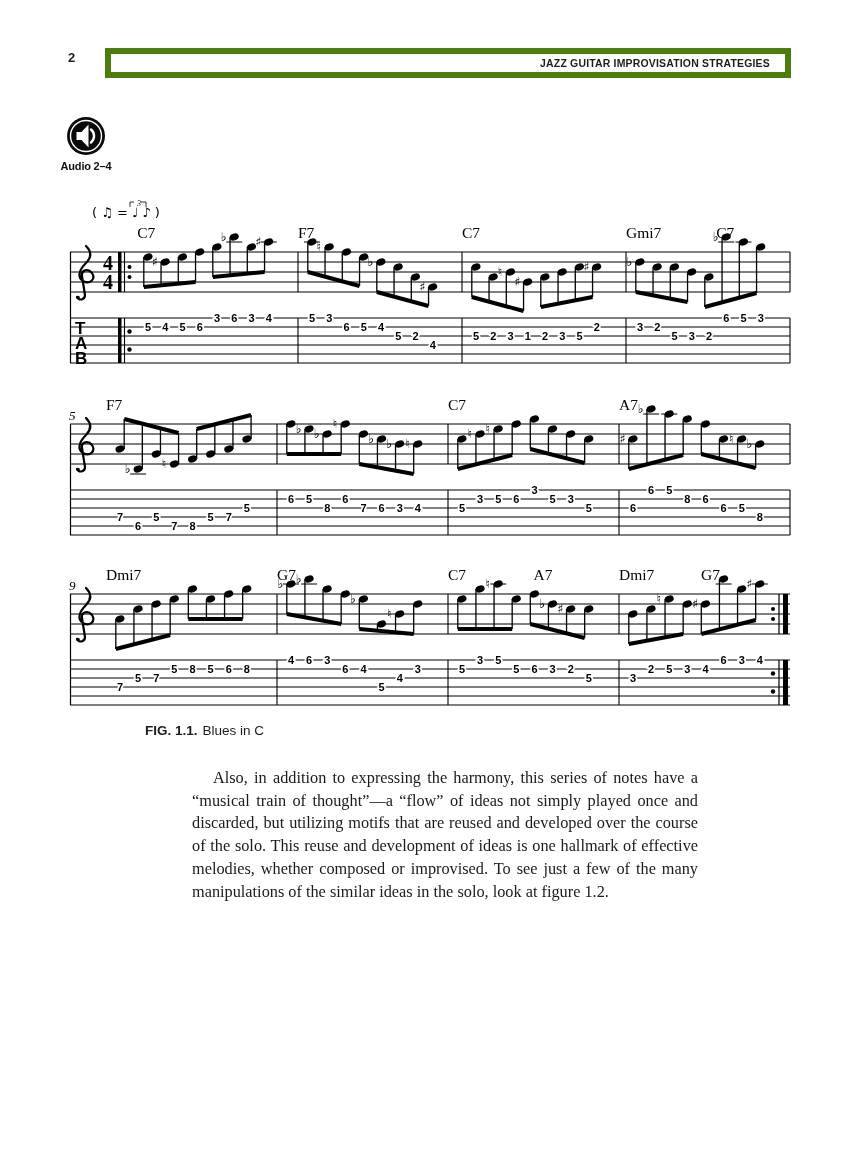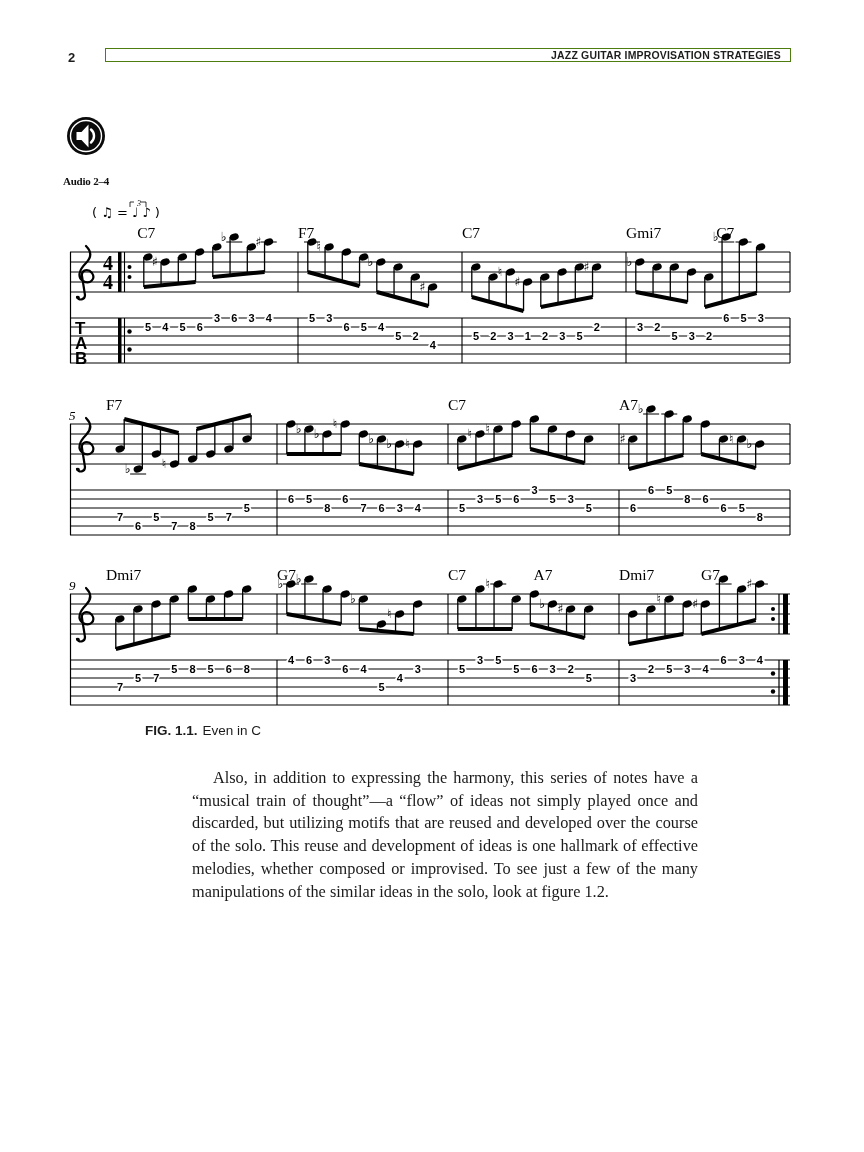--- a/index.html
+++ b/index.html
@@ -1,27 +1,27 @@
 <!DOCTYPE html>
 <html><head>
 <meta charset="utf-8">
 <style>
   html,body{margin:0;padding:0;background:#fff;}
   .page{position:relative;width:864px;height:1152px;background:#ffffff;overflow:hidden;
         font-family:"Liberation Serif",serif;color:#1a1a1a;}
   .pageno{position:absolute;left:68px;top:50px;font-family:"Liberation Sans",sans-serif;
           font-weight:bold;font-size:13px;color:#1d1d1d;}
-  .header-box{position:absolute;left:105px;top:48px;width:686px;height:14px;
-              border:1px solid #4d7c0f;display:flex;align-items:center;justify-content:flex-end;
-              padding-right:9px;box-sizing:border-box;}
+  .header-box{position:absolute;left:105px;top:48px;width:686px;height:30px;
+              border:6px solid #4d7c0f;display:flex;align-items:center;justify-content:flex-end;
+              padding-right:15px;box-sizing:border-box;}
   .header-box span{font-family:"Liberation Sans",sans-serif;font-weight:bold;font-size:11px;
               letter-spacing:.2px;color:#1d1d1d;transform:scaleX(.95);transform-origin:right;}
   .audio-badge{position:absolute;left:60px;top:116px;width:52px;text-align:center;}
   .audio-badge svg{display:block;margin:0 auto;}
-  .audio-label{margin-top:19px;font-family:Liberation Serif, serif;font-weight:bold;
+  .audio-label{margin-top:4px;font-family:Liberation Sans, sans-serif;font-weight:bold;
                font-size:11px;letter-spacing:-.2px;white-space:nowrap;color:#111;}
   .intro{position:absolute;left:192px;top:112px;width:535px;font-size:16.5px;line-height:30px;
          text-align:justify;text-indent:21px;}
   figure.music{position:absolute;left:66px;top:0;width:734px;height:720px;margin:0;}
   figure.music svg{position:absolute;left:0;}
   .caption{position:absolute;left:145px;top:723px;font-family:"Liberation Sans",sans-serif;
            font-size:13.5px;color:#1b1b1b;}
   .caption .cap-label{font-weight:bold;margin-right:5px;text-align:center;}
   .body-text{position:absolute;left:192px;top:767px;width:506px;font-size:16.3px;
              line-height:22.7px;text-align:justify;}
@@ -516,20 +516,20 @@
         <circle cx="707" cy="131.5" r="2.2" fill="#000"></circle>
         <circle cx="707" cy="149.5" r="2.2" fill="#000"></circle>
         <line x1="713" y1="52" x2="713" y2="92" stroke="#000" stroke-width="1.2"></line>
         <line x1="713" y1="118" x2="713" y2="163" stroke="#000" stroke-width="1.2"></line>
         <rect x="717" y="52" width="5" height="40" fill="#000"></rect>
         <rect x="717" y="118" width="5" height="45" fill="#000"></rect>
       </svg>
   </figure>
 
   <div class="caption">
-    <span class="cap-label">FIG. 1.1.</span><span class="cap-text">Even in C</span>
+    <span class="cap-label">FIG. 1.1.</span><span class="cap-text">Blues in C</span>
   </div>
 
   <div class="body-text">
     <p>Also, in addition to expressing the harmony, this series of notes have a “musical train of thought”—a “flow” of ideas not simply played once and discarded, but utilizing motifs that are reused and developed over the course of the solo. This reuse and development of ideas is one hallmark of effective melodies, whether composed or improvised. To see just a few of the many manipulations of the similar ideas in the solo, look at figure 1.2.</p>
   </div>
 
 </div>
 
 </body></html>

